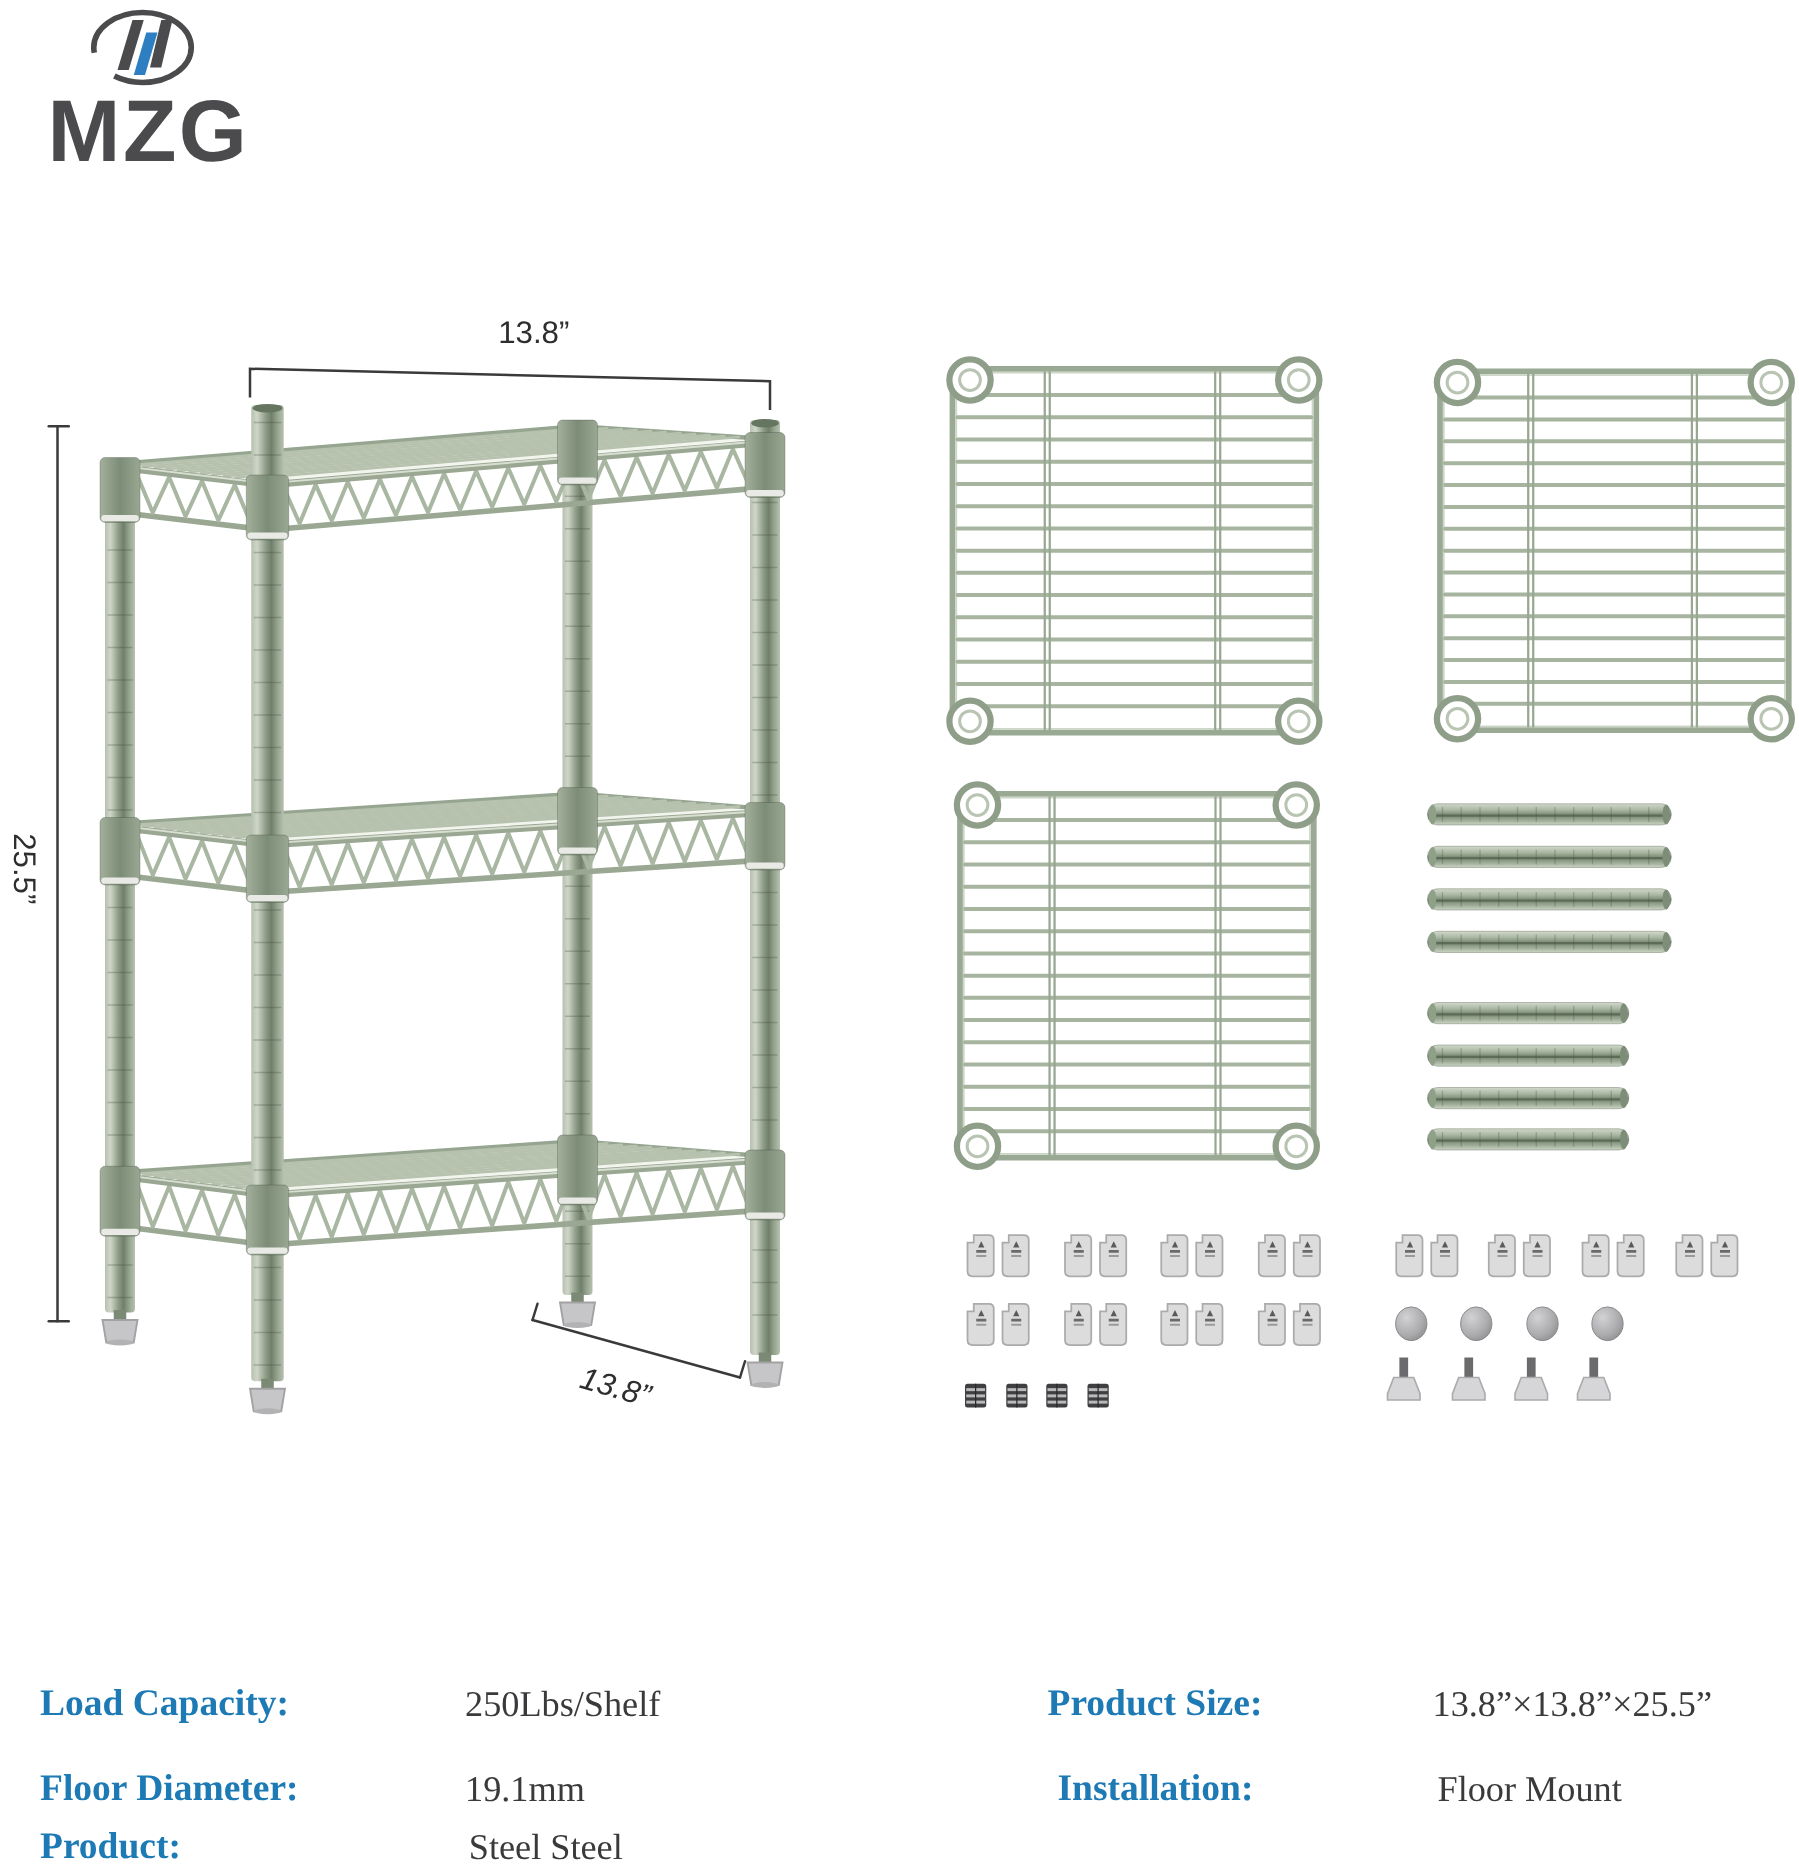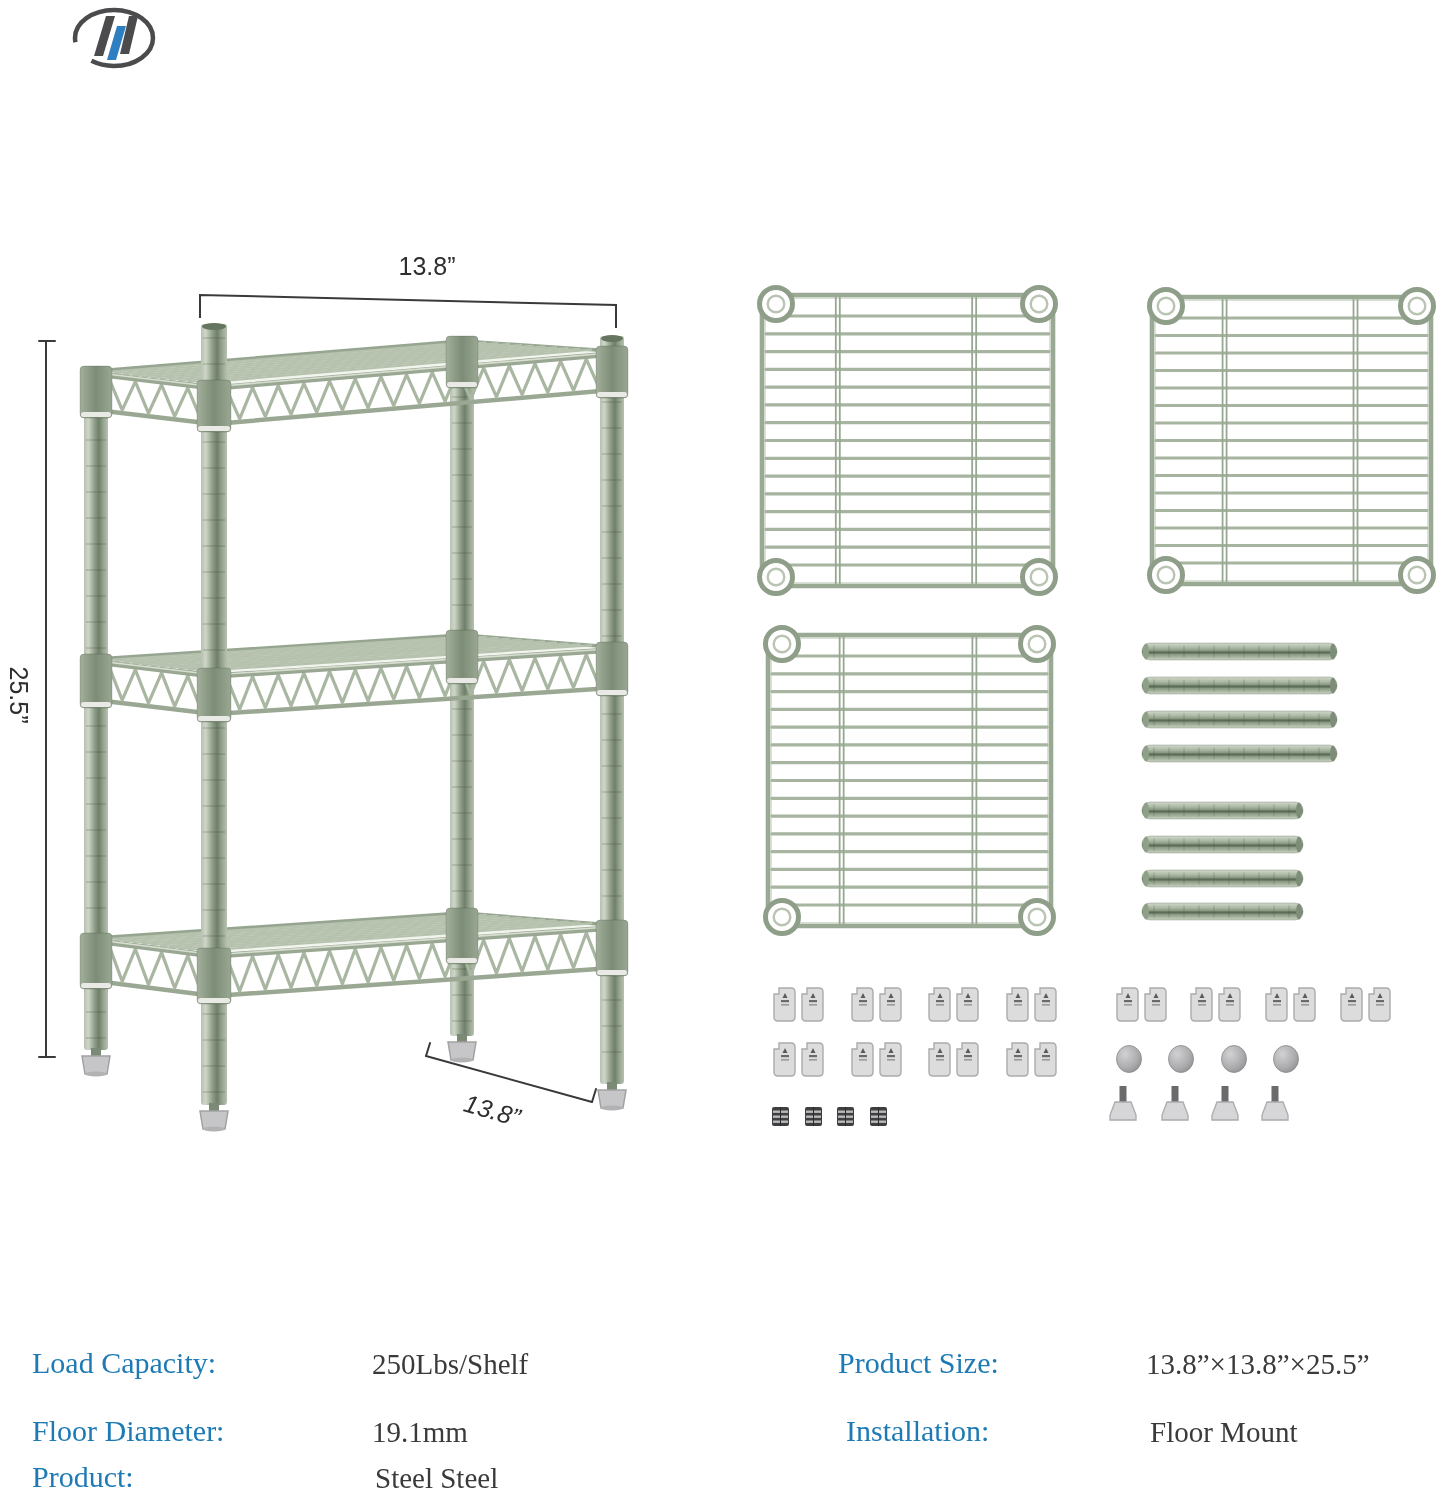--- a/index.html
+++ b/index.html
@@ -17,38 +17,39 @@
     position:absolute;color:#2e2e2e;font-size:25px;white-space:nowrap;
     font-family:"Liberation Sans","DejaVu Sans",sans-serif;
   }
   .dim-top{left:347px;top:252px;width:160px;text-align:center;}
   .dim-height{left:-40px;top:682px;width:120px;height:26px;text-align:center;
     transform:rotate(90deg);transform-origin:center;}
   .dim-depth{left:432px;top:1096px;width:120px;text-align:center;font-style:italic;
     transform:rotate(16deg);transform-origin:center;}
   .spec-label{
     position:absolute;font-family:"Liberation Serif","DejaVu Serif",serif;
-    font-weight:400;font-size:30px;color:#1d7ab5;white-space:nowrap;line-height:1;
+    font-weight:700;font-size:30px;color:#1d7ab5;white-space:nowrap;line-height:1;
   }
   .spec-value{
     position:absolute;font-family:"Liberation Serif","DejaVu Serif",serif;
     font-weight:400;font-size:29px;color:#3a3a3c;white-space:nowrap;line-height:1;
   }
 </style>
 </head>
 <body>
 
 <div class="canvas">
 
   <svg width="170" height="80" style="left:60px;top:4px;">
     <ellipse cx="54" cy="34" rx="39" ry="28" fill="none" stroke="#4b4b4d" stroke-width="4.5" pathLength="100" stroke-dasharray="36 12 52"></ellipse>
     <polygon points="34,52 46,12 55,12 43,52" fill="#4b4b4d"></polygon>
     <polygon points="47,56 57,22 66,22 56,56" fill="#2e7fc2"></polygon>
     <polygon points="60,50 69,12 78,12 69,50" fill="#4b4b4d"></polygon>
   </svg>
+  <div class="logo-text">MZG</div>
 
   <svg id="art" width="1439" height="1493" viewBox="0 0 1439 1493">
       <defs>
         <linearGradient id="gPost" x1="0" y1="0" x2="1" y2="0">
           <stop offset="0" stop-color="#b7c1b0"></stop>
           <stop offset="0.18" stop-color="#cfd6c8"></stop>
           <stop offset="0.45" stop-color="#8d9c86"></stop>
           <stop offset="0.62" stop-color="#6f7f6a"></stop>
           <stop offset="0.8" stop-color="#95a48e"></stop>
           <stop offset="1" stop-color="#b7c1b0"></stop>

